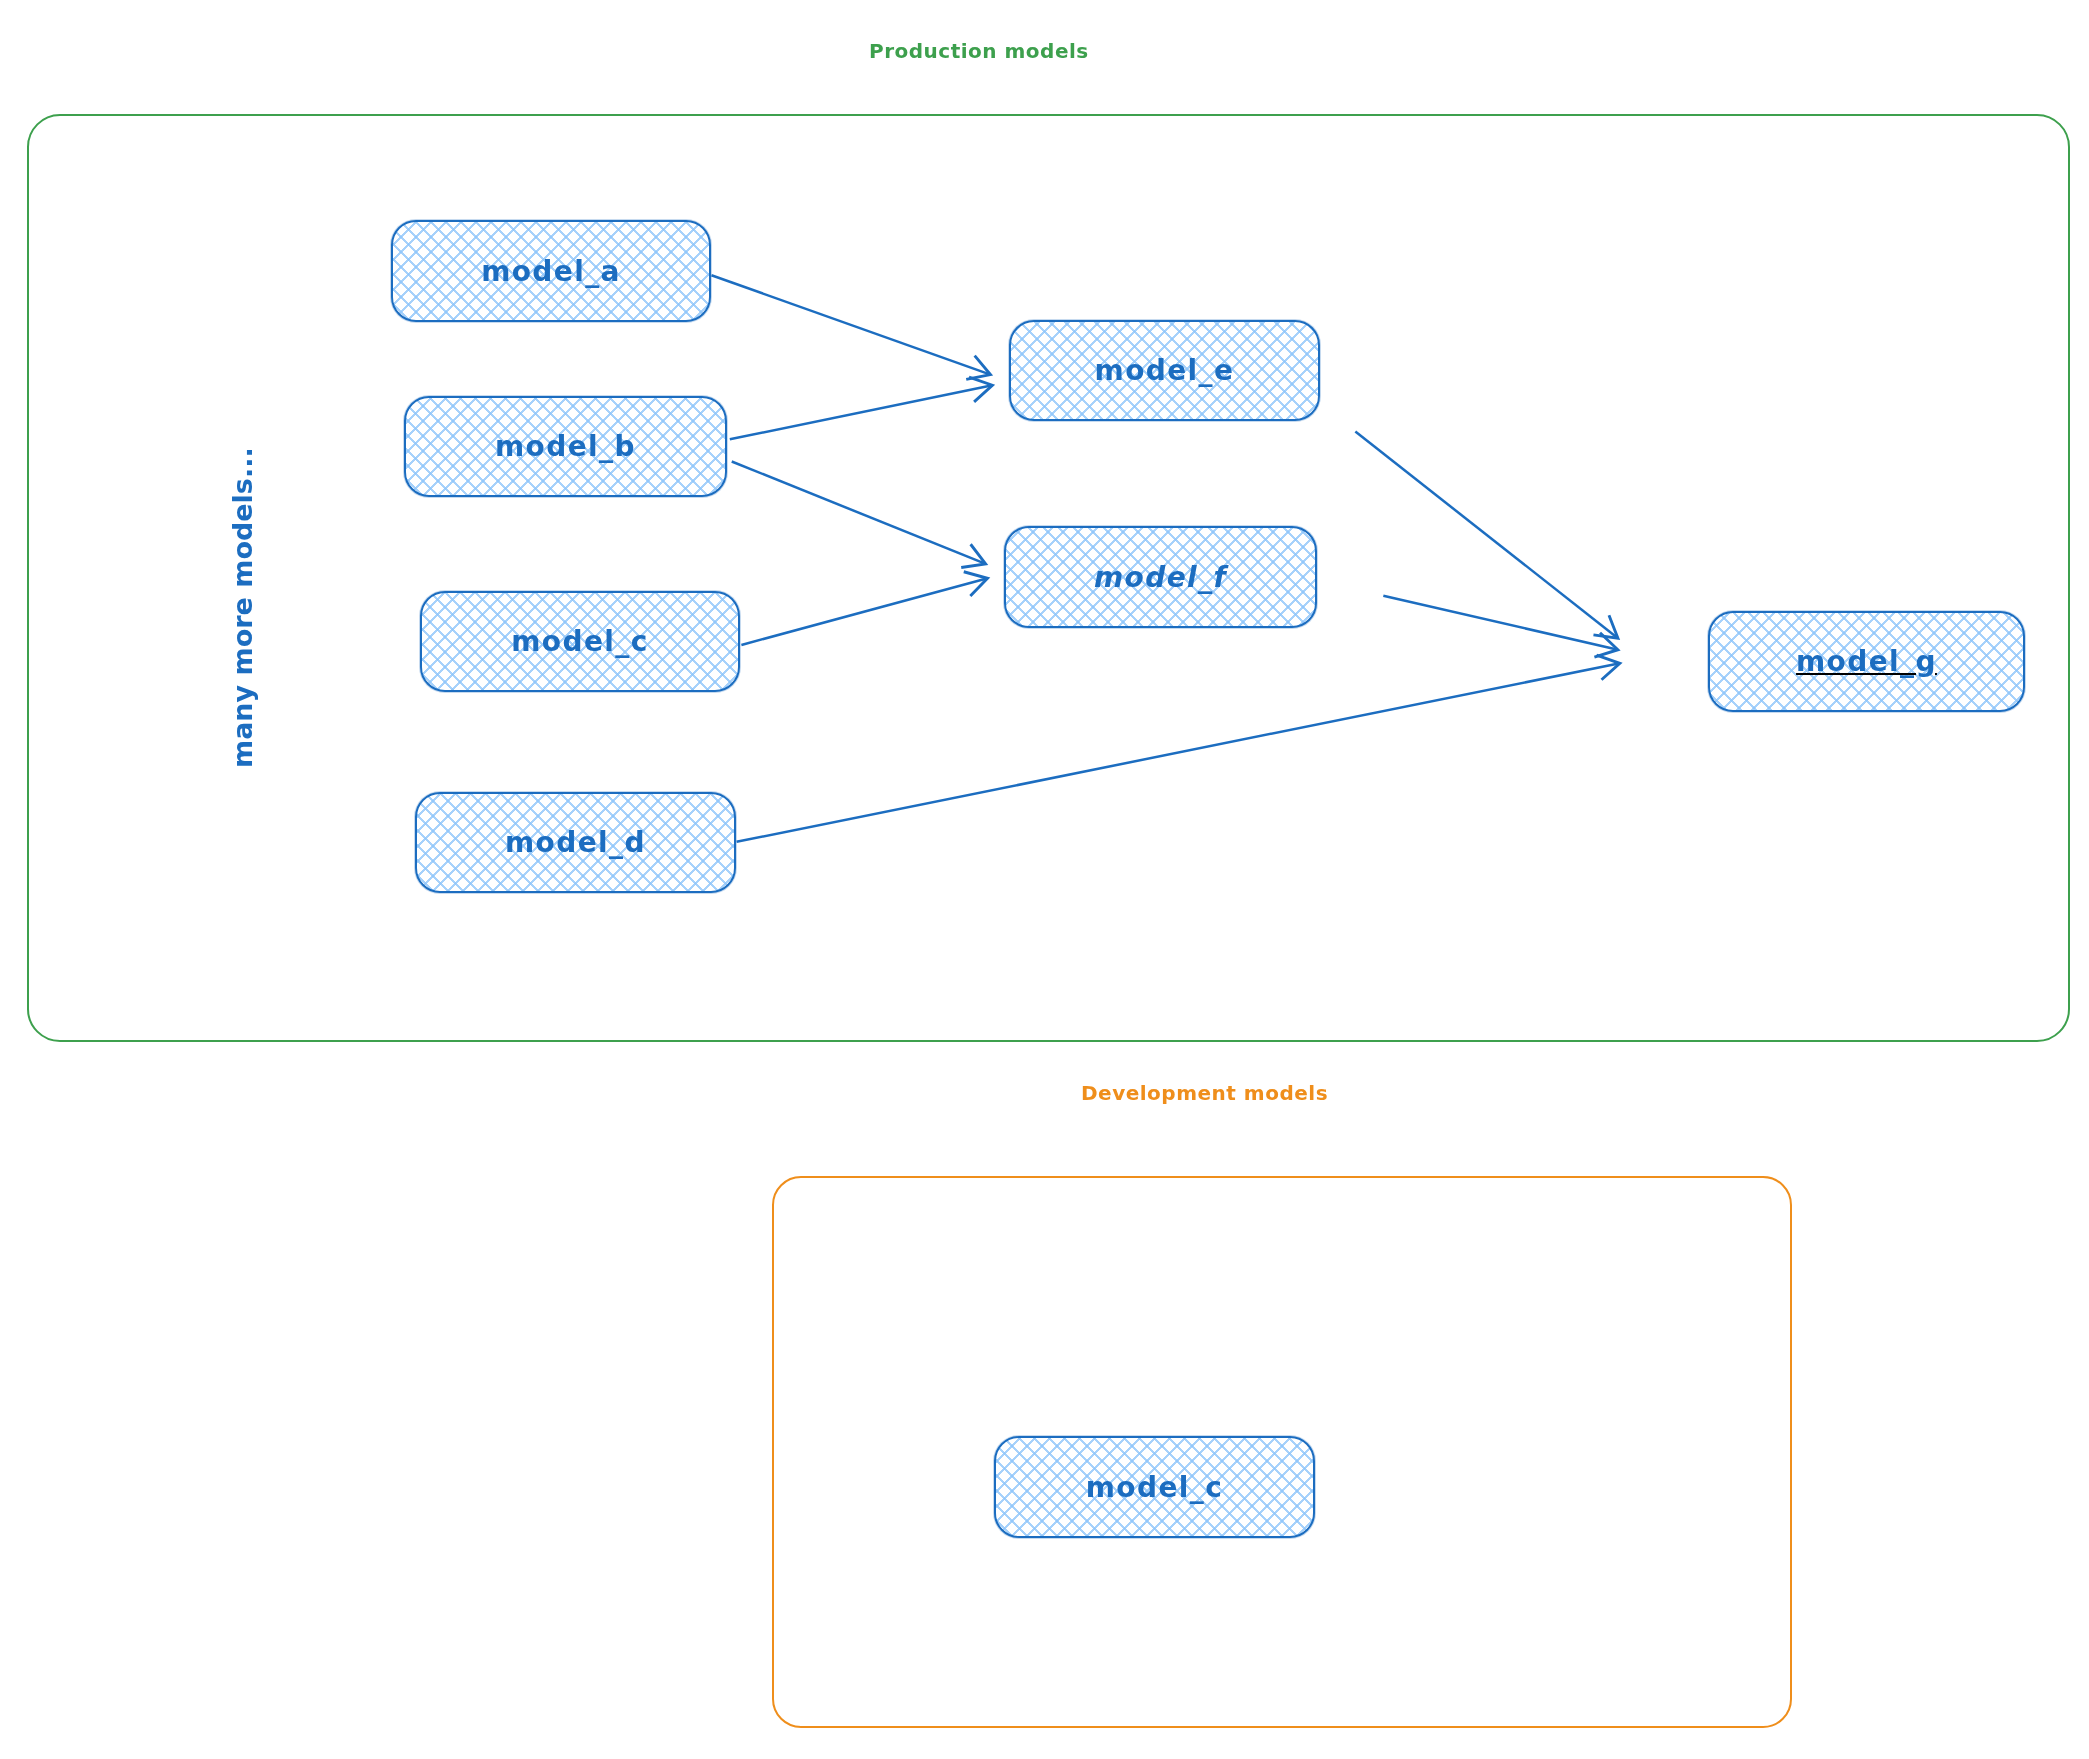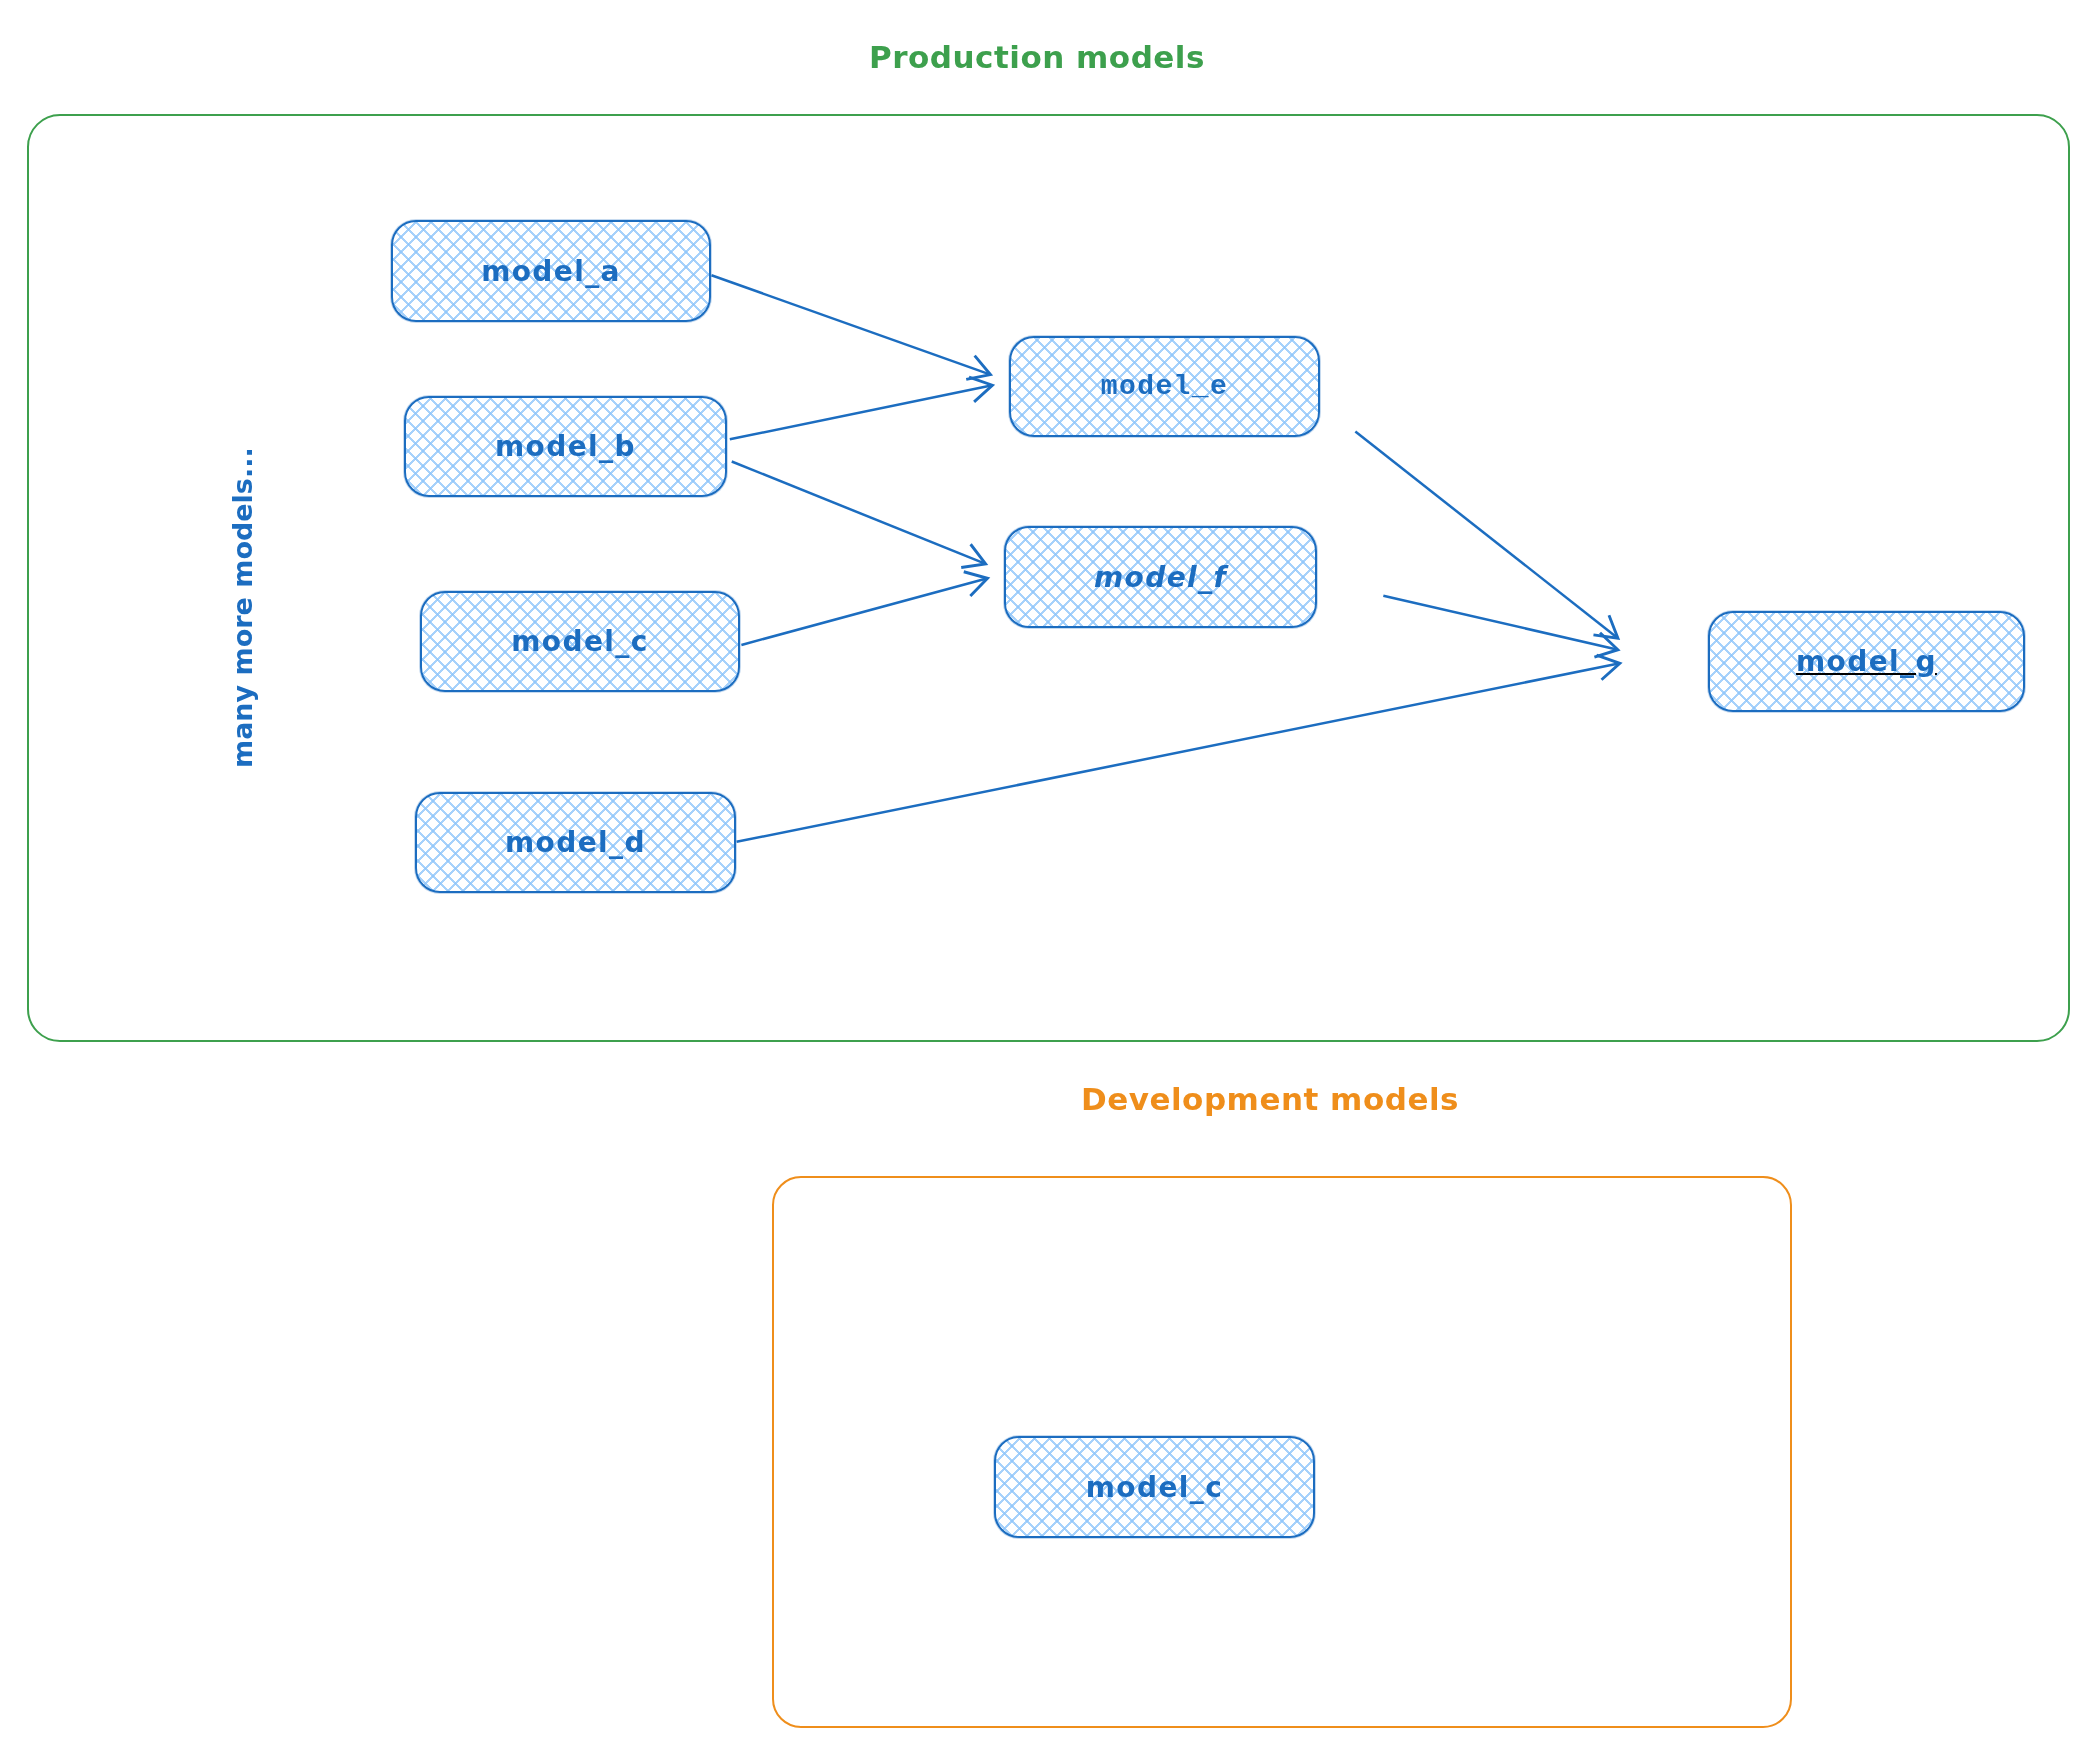--- a/index.html
+++ b/index.html
@@ -8,21 +8,21 @@
     font-family: "DejaVu Sans", sans-serif;
   }
   .group {
     position: absolute;
     border: 2.4px solid #3da04d;
     border-radius: 33px;
     background: transparent;
   }
   .group-title {
     position: absolute;
-    font-size: 31px;
+    font-size: 20px;
     font-weight: 600;
     letter-spacing: 0.5px;
     white-space: nowrap;
   }
   .node {
     position: absolute;
     border: 2.9px solid #1c6dc0;
     border-radius: 25px;
     display: flex; align-items: center; justify-content: center;
     background:
@@ -85,21 +85,21 @@
 </div>
 
 <div class="node" style="left: 420px; top: 591px; width: 316px; height: 97px; border-color: rgb(28, 109, 192);">
   <span class="node-label" style="color: rgb(28, 109, 192);">model_c</span>
 </div>
 
 <div class="node" style="left: 415px; top: 792px; width: 317px; height: 97px; border-color: rgb(28, 109, 192); text-align: right;">
   <span class="node-label" style="color: rgb(28, 109, 192);">model_d</span>
 </div>
 
-<div class="node" style="left: 1009px; top: 336px; width: 307px; height: 97px; border-color: rgb(28, 109, 192); font-family: Liberation Mono, monospace;">
+<div class="node" style="left: 1009px; top: 320px; width: 307px; height: 97px; border-color: rgb(28, 109, 192);">
   <span class="node-label" style="color: rgb(28, 109, 192);">model_e</span>
 </div>
 
 <div class="node" style="left: 1004px; top: 526px; width: 309px; height: 98px; border-color: rgb(28, 109, 192);">
   <span class="node-label" style="color: rgb(28, 109, 192); font-style: italic;">model_f</span>
 </div>
 
 <div class="node" style="left: 1708px; top: 611px; width: 313px; height: 97px; border-color: rgb(28, 109, 192); text-decoration: underline;">
   <span class="node-label" style="color: rgb(28, 109, 192);">model_g</span>
 </div>

